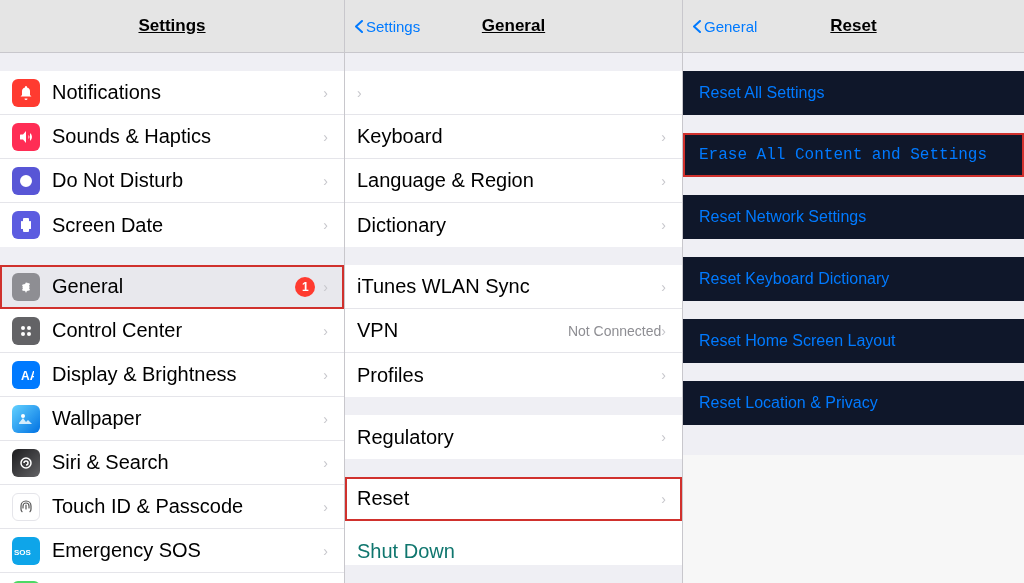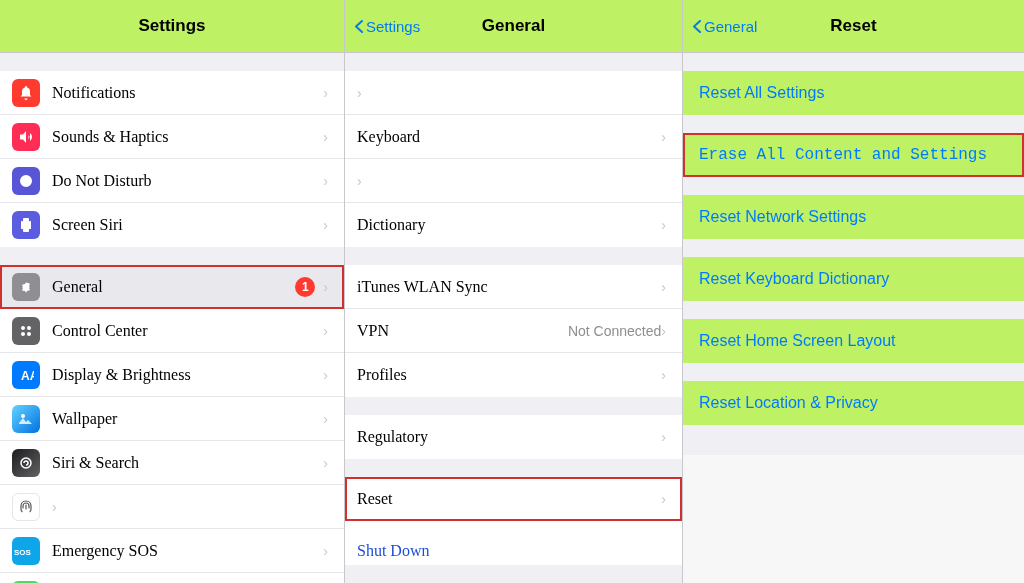--- a/index.html
+++ b/index.html
@@ -32,27 +32,28 @@
     }
 
     .column-right {
       flex: 1;
       background: #f7f7f7;
       border-right: none;
     }
 
     
     .col-header {
-      background: #bef264;
+      background: #e5e5e5;
       border-bottom: 1px solid #c8c7cc;
       padding: 16px 16px;
       display: flex;
       align-items: center;
       justify-content: center;
       min-height: 44px;
+      text-decoration: underline;
     }
 
     .col-header .title {
       font-size: 17px;
       font-weight: 600;
       color: #000;
     }
 
     .col-header .back-btn {
       display: flex;
@@ -109,24 +110,23 @@
       height: 28px;
       border-radius: 6px;
       margin-right: 12px;
       display: flex;
       align-items: center;
       justify-content: center;
       flex-shrink: 0;
     }
 
     .item-label {
-      font-size: 16px;
+      font-size: 20px;
       color: #000;
       flex: 1;
-      font-family: Liberation Serif, serif;
     }
 
     .item-chevron {
       color: #c7c7cc;
       font-size: 14px;
     }
 
     .item-badge {
       background: #ff3b30;
       color: #fff;
@@ -160,21 +160,21 @@
 
     
     .icon-notifications { background: #ff3b30; }
     .icon-sounds { background: #ff2d55; }
     .icon-dnd { background: #5856d6; }
 
     
     .reset-item {
       display: flex;
       align-items: center;
-      background: #bef264;
+      background: #0f172a;
       padding: 12px 16px;
       min-height: 44px;
       border-bottom: 1px solid #e5e5ea;
       cursor: pointer;
     }
 
     .reset-item:last-child {
       border-bottom: none;
     }
 
@@ -240,21 +240,21 @@
       </div>
 
       <div class="list-item">
         <div class="item-icon" style="background:#5c5ce0;">
           <svg width="16" height="16" viewBox="0 0 16 16" fill="white">
             <rect x="5" y="1" width="6" height="14" rx="1"></rect>
             <rect x="3" y="4" width="2" height="8" rx="0.5"></rect>
             <rect x="11" y="4" width="2" height="8" rx="0.5"></rect>
           </svg>
         </div>
-        <span class="item-label">Screen Siri</span>
+        <span class="item-label">Screen Date</span>
         <span class="item-chevron">›</span>
       </div>
     </div>
     <div class="section-gap-small"></div>
 
     <div class="list-section">
 
       <div class="list-item selected highlighted">
         <div class="item-icon" style="background:#8e8e93;">
           <svg width="16" height="16" viewBox="0 0 16 16" fill="white">
@@ -310,20 +310,21 @@
         <span class="item-label">Siri &amp; Search</span>
         <span class="item-chevron">›</span>
       </div>
 
       <div class="list-item">
         <div class="item-icon" style="background:#fff;border:1.5px solid #e5e5ea;">
           <svg width="16" height="16" viewBox="0 0 16 16" fill="none">
             <path d="M8 2C5.2 2 3 4.2 3 7v3c0 1.1.4 2 1 2.7M8 2c2.8 0 5 2.2 5 5v3c0 1.1-.4 2-1 2.7M8 4c-1.7 0-3 1.3-3 3v2M8 4c1.7 0 3 1.3 3 3v2M8 6v4" stroke="#555" stroke-width="1.2" stroke-linecap="round"></path>
           </svg>
         </div>
+        <span class="item-label">Touch ID &amp; Passcode</span>
         <span class="item-chevron">›</span>
       </div>
 
       <div class="list-item">
         <div class="item-icon" style="background:#0ea5e9;border-radius:6px;">
           <svg width="28" height="16" viewBox="0 0 28 16">
             <text x="2" y="12" font-size="8" font-family="Arial" font-weight="bold" fill="white">SOS</text>
           </svg>
         </div>
         <span class="item-label">Emergency SOS</span>
@@ -362,20 +363,21 @@
 
     <div class="list-section">
       <div class="list-item">
         <span class="item-chevron">›</span>
       </div>
       <div class="list-item">
         <span class="item-label">Keyboard</span>
         <span class="item-chevron">›</span>
       </div>
       <div class="list-item">
+        <span class="item-label">Language &amp; Region</span>
         <span class="item-chevron">›</span>
       </div>
       <div class="list-item">
         <span class="item-label">Dictionary</span>
         <span class="item-chevron">›</span>
       </div>
     </div>
     <div class="section-gap-small"></div>
 
     <div class="list-section">
@@ -402,21 +404,21 @@
       </div>
     </div>
     <div class="section-gap-small"></div>
 
     <div class="list-section">
       <div class="list-item highlighted">
         <span class="item-label">Reset</span>
         <span class="item-chevron">›</span>
       </div>
       <div class="list-item">
-        <span class="item-label" style="color:#1d4ed8;margin-top:16px;">Shut Down</span>
+        <span class="item-label" style="color:#0f766e;margin-top:16px;">Shut Down</span>
       </div>
     </div>
     <div class="section-gap"></div>
   </div>
 </div>
 
 <div class="column column-right">
   <div class="col-header relative">
     <div class="back-btn">
       <svg class="chevron-left" viewBox="0 0 8 13" fill="none">

